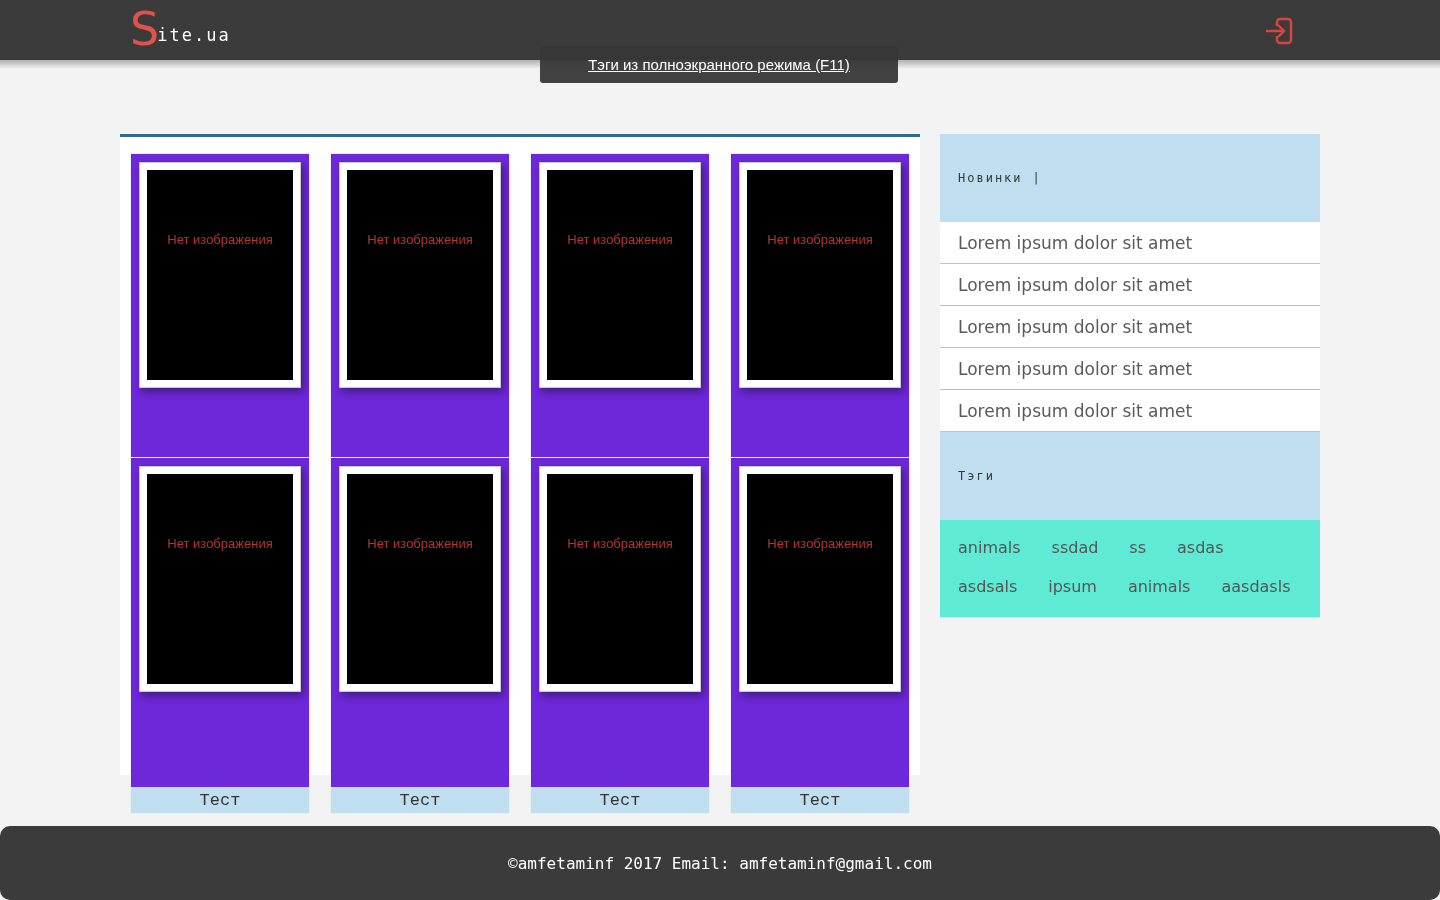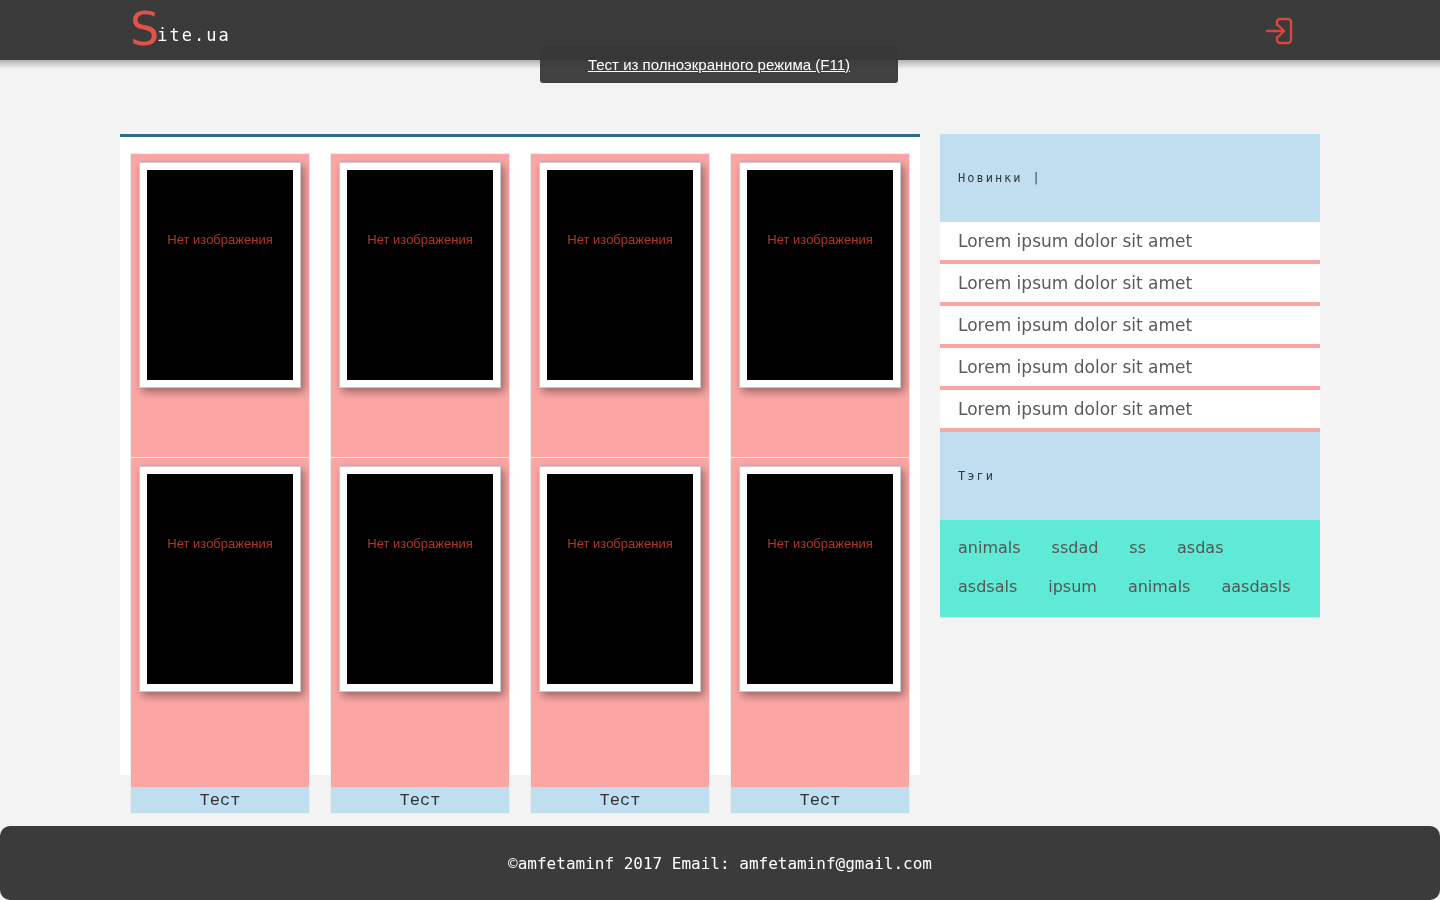--- a/index.html
+++ b/index.html
@@ -53,21 +53,21 @@
   
   .main-panel {
     position:absolute; left:120px; top:134px; width:800px; height:641px;
     background:#ffffff; border-top:3px solid #2d6c8e;
     padding:16px 10px 30px 10px;
     display:grid; grid-template-columns:repeat(4,180px);
     grid-auto-rows:288px; column-gap:20px; row-gap:16px;
   }
   .card {
     position:relative; width:180px; height:357px;
-    background:#fca5a5; border:1px solid #ededed; cursor:pointer;
+    background:#6d28d9; border:1px solid #ededed; cursor:pointer;
   }
   .frame {
     margin:8px auto 0 auto; width:162px; height:226px;
     background:#ffffff; border:1px solid #c9c9c9; padding:7px;
     box-shadow:3px 4px 8px rgba(0,0,0,0.38);
   }
   .noimg {
     width:146px; height:210px; background:#000000;
     text-align:center; padding-top:62px;
     font-family:"Liberation Sans", sans-serif; font-size:13px; color:#b23429;
@@ -81,21 +81,21 @@
   .sidebar { position:absolute; left:940px; top:134px; width:380px; }
   .side-header {
     height:88px; background:#bfdff0; display:flex; align-items:center;
     padding-left:18px; font-family:"DejaVu Sans Mono", monospace;
     font-size:12px; letter-spacing:2px; color:#36393b;
   }
   .side-header .caret { margin-left:10px; color:#36393b; }
   .news-list { background:#ffffff; }
   .news-item {
     height:42px; display:flex; align-items:center; padding-left:18px;
-    border-bottom:4px solid #fca5a5; background:#ffffff;
+    border-bottom:1px solid #fca5a5; background:#ffffff;
     font-family:"DejaVu Sans", sans-serif; font-size:17px; color:#5a5a5a;
     cursor:pointer;
   }
   .tags-box {
     background:#5eead4; padding:13px 18px 16px 18px;
     display:flex; flex-wrap:wrap; column-gap:31px; row-gap:10px;
     border-bottom:1px solid #e2e2e2;
   }
   .tag {
     font-family:"DejaVu Sans", sans-serif; font-size:16px; color:#555555;
@@ -123,21 +123,21 @@
       <svg width="34" height="34" viewBox="0 0 34 34">
         <path d="M13 12 V8 a3 3 0 0 1 3-3 h8 a3 3 0 0 1 3 3 v18 a3 3 0 0 1 -3 3 h-8 a3 3 0 0 1 -3-3 v-4" fill="none" stroke="#d9453c" stroke-width="2.4"></path>
         <line x1="2" y1="17" x2="19" y2="17" stroke="#d9453c" stroke-width="2.4"></line>
         <path d="M14 11 L20 17 L14 23" fill="none" stroke="#d9453c" stroke-width="2.4"></path>
       </svg>
     </div>
   </div>
   <div class="header-shadow"></div>
 
   <div class="toast">
-    <a>Тест из полноэкранного режима (F11)</a>
+    <a>Тэги из полноэкранного режима (F11)</a>
   </div>
 
 
   <div class="main-panel">
 
     <div class="card">
       <div class="frame">
         <div class="noimg">Нет изображения</div>
       </div>
       <div class="card-label">Тест</div>

